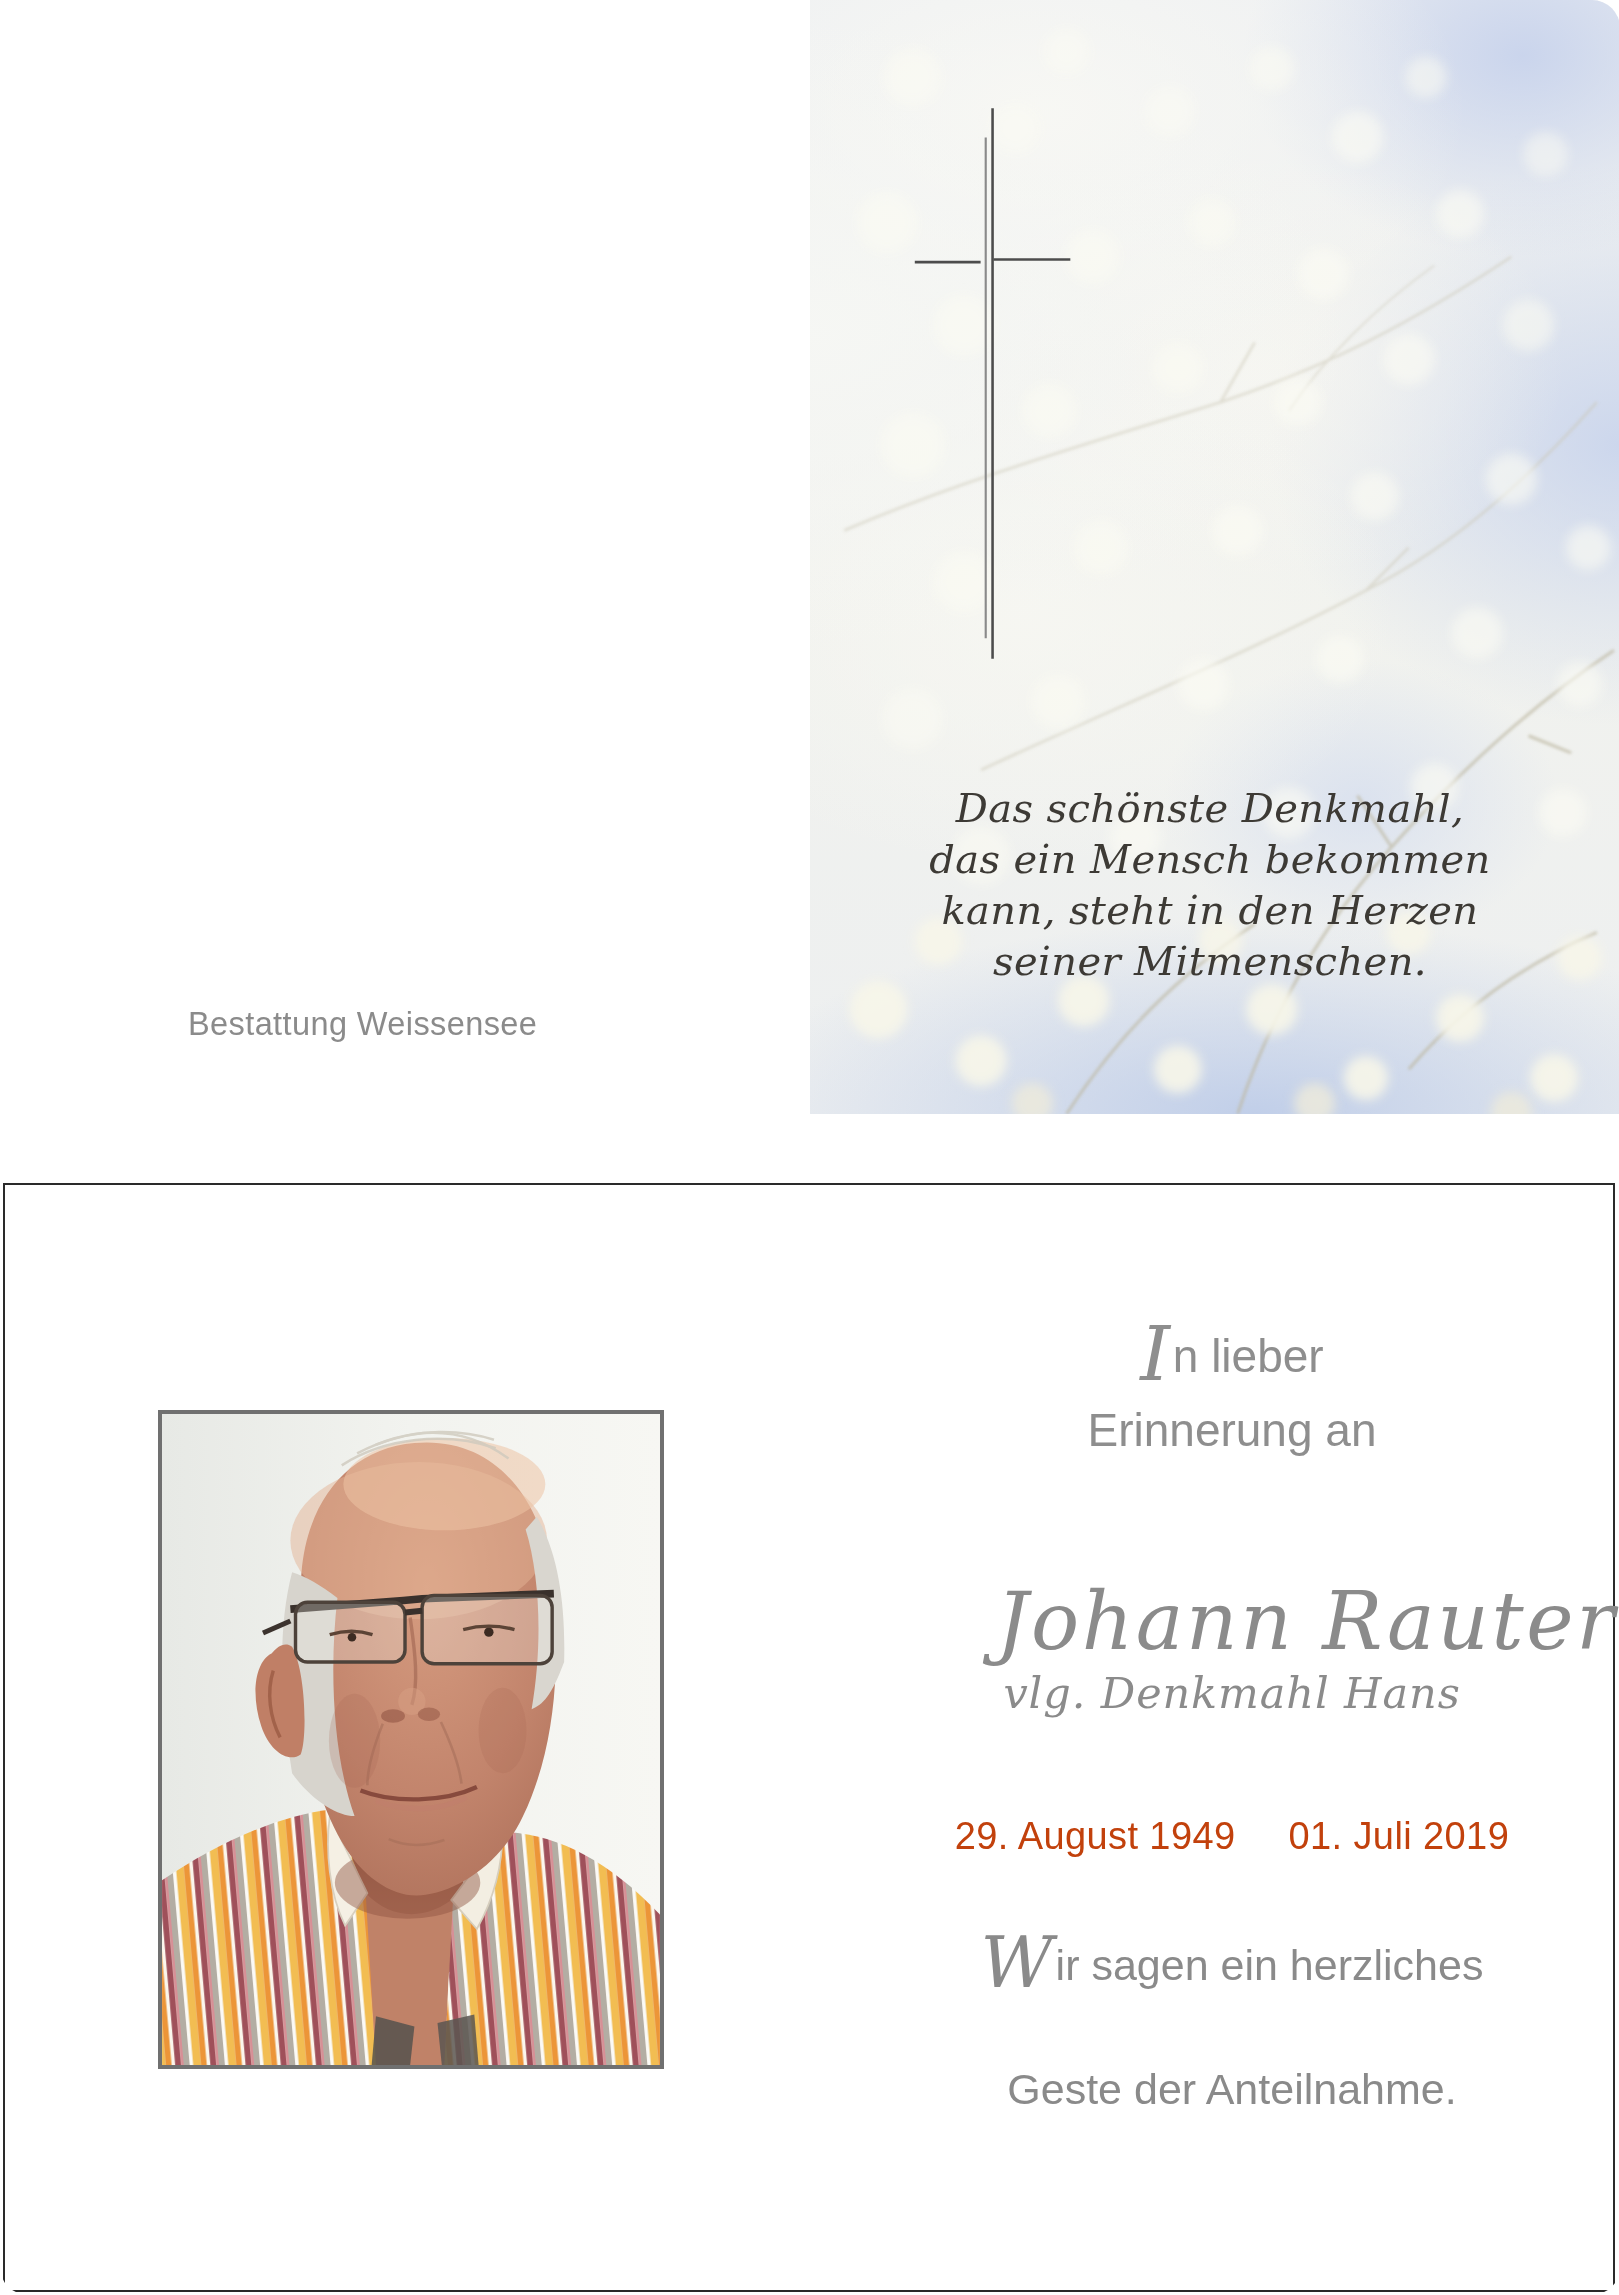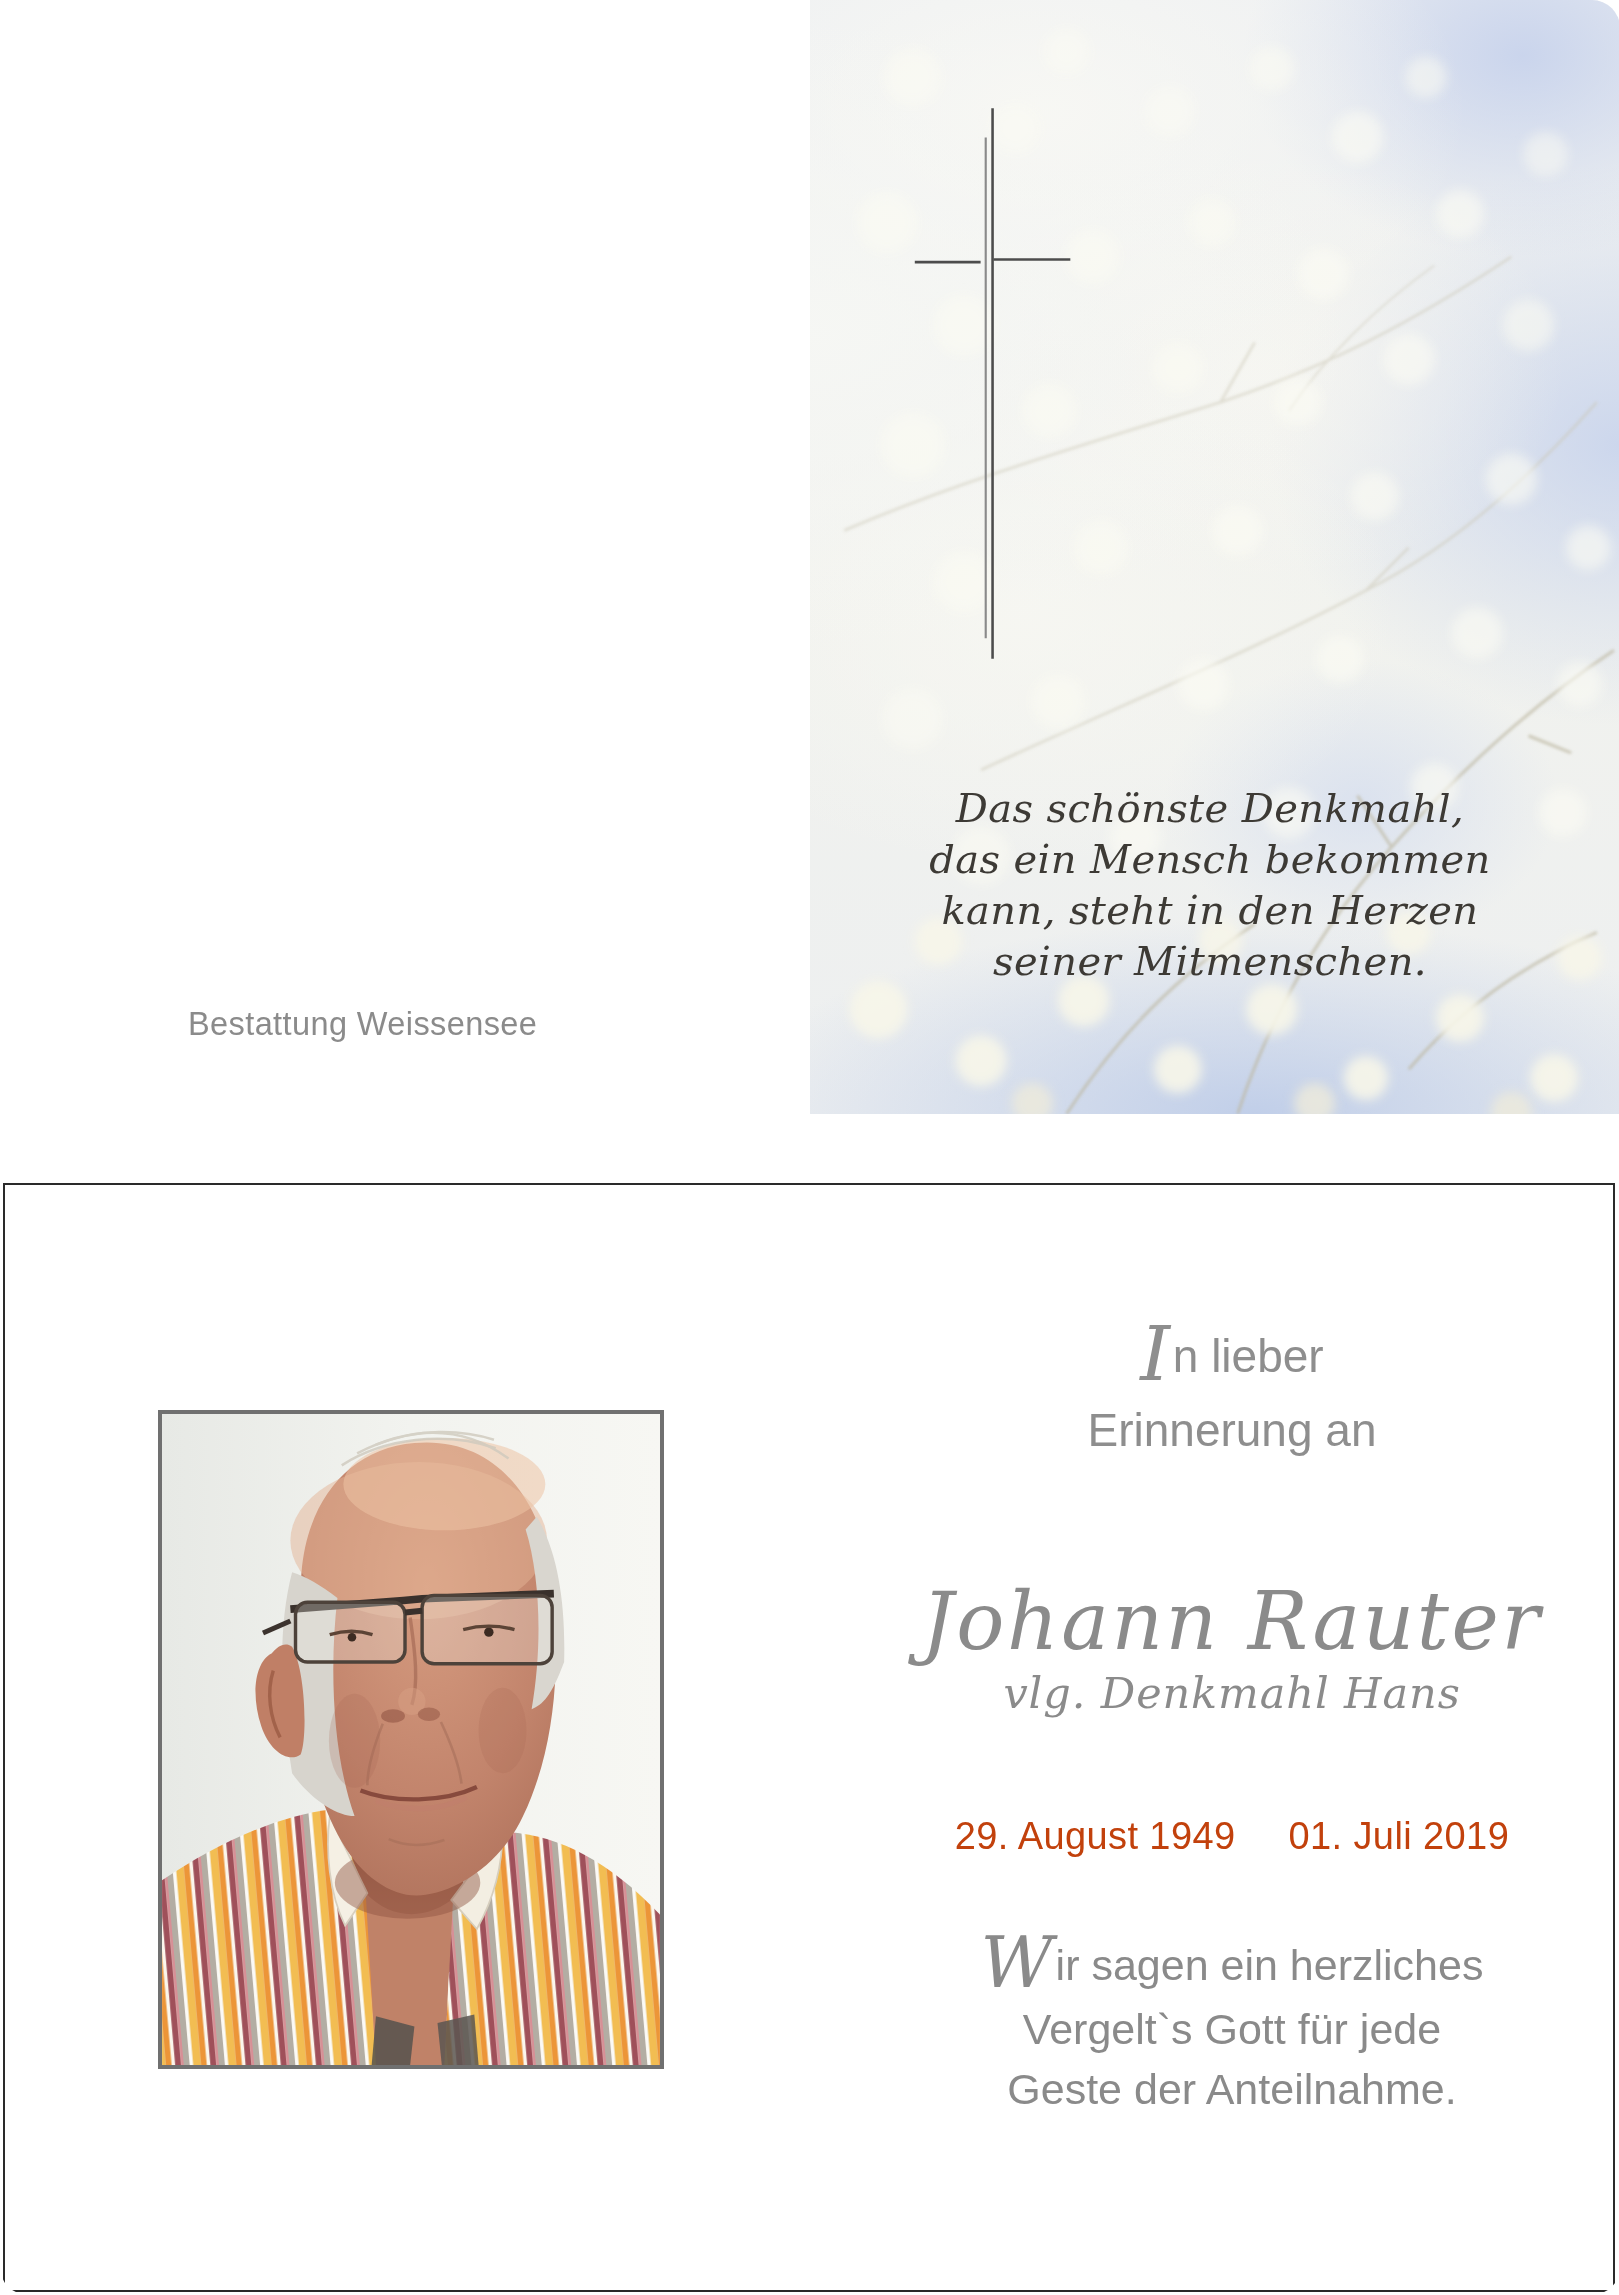--- a/index.html
+++ b/index.html
@@ -45,21 +45,21 @@
   .photo-frame svg{display:block;}
   .line{position:absolute;left:847px;width:770px;text-align:center;}
   .fancy-initial{
     font-family:"DejaVu Serif",serif;font-style:italic;font-weight:normal;
     font-size:1.64em;line-height:0;vertical-align:-0.10em;margin-right:2.6px;
   }
   .intro-1{top:1322px;font-size:46px;color:#8e8e8e;line-height:68px;}
   .intro-2{top:1403px;font-size:46px;color:#8e8e8e;}
   .deceased-name{
     top:1575px;font-family:"DejaVu Serif",serif;font-style:italic;
-    font-size:80px;color:#8b8b8b;letter-spacing:2.6px;
+    font-size:80px;color:#8b8b8b;letter-spacing:2.6px;text-align:right;
   }
   .vulgo{
     top:1668px;font-family:"DejaVu Serif",serif;font-style:italic;
     font-size:43px;color:#8b8b8b;letter-spacing:0.9px;
   }
   .dates{top:1815px;font-size:38px;color:#c2410c;letter-spacing:0.4px;}
   .dates .gap{display:inline-block;width:53px;}
   .thanks-1{top:1931px;font-size:43px;color:#8a8a8a;line-height:68px;}
   .thanks-2{top:2005px;font-size:43px;color:#8a8a8a;}
   .thanks-3{top:2065px;font-size:43px;color:#8a8a8a;}
@@ -266,17 +266,16 @@
 
   <div class="line intro-1"><span class="fancy-initial">I</span><span>n lieber</span></div>
   <div class="line intro-2">Erinnerung an</div>
 
   <div class="line deceased-name">Johann Rauter</div>
   <div class="line vulgo">vlg. Denkmahl Hans</div>
 
   <div class="line dates"><span>29. August 1949</span><span class="gap"></span><span>01. Juli 2019</span></div>
 
   <div class="line thanks-1"><span class="fancy-initial">W</span><span>ir sagen ein herzliches</span></div>
-  <div class="line thanks-2">Vergelt`s Gott für jede</div>
   <div class="line thanks-3">Geste der Anteilnahme.</div>
 
 </div>
 
 
 </body></html>

